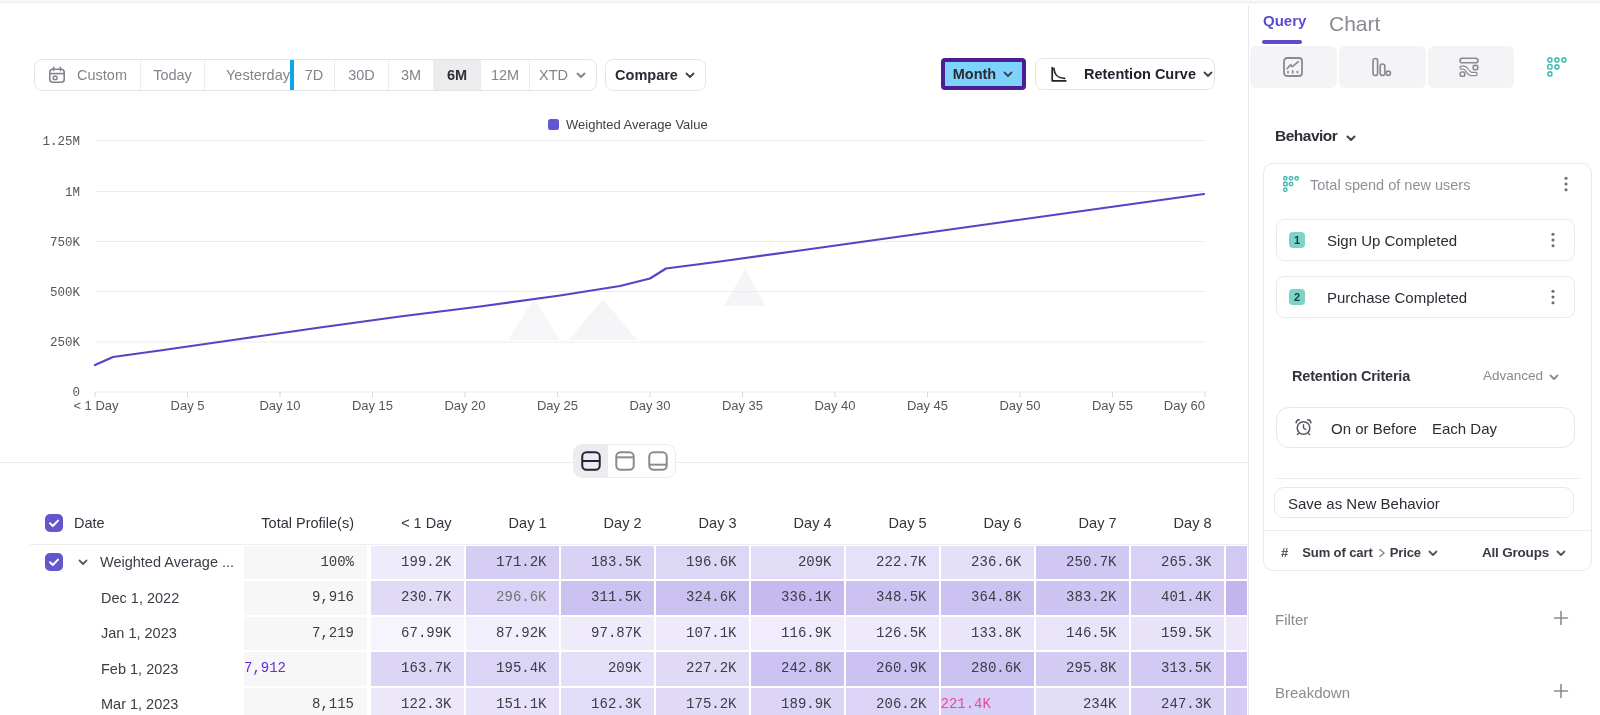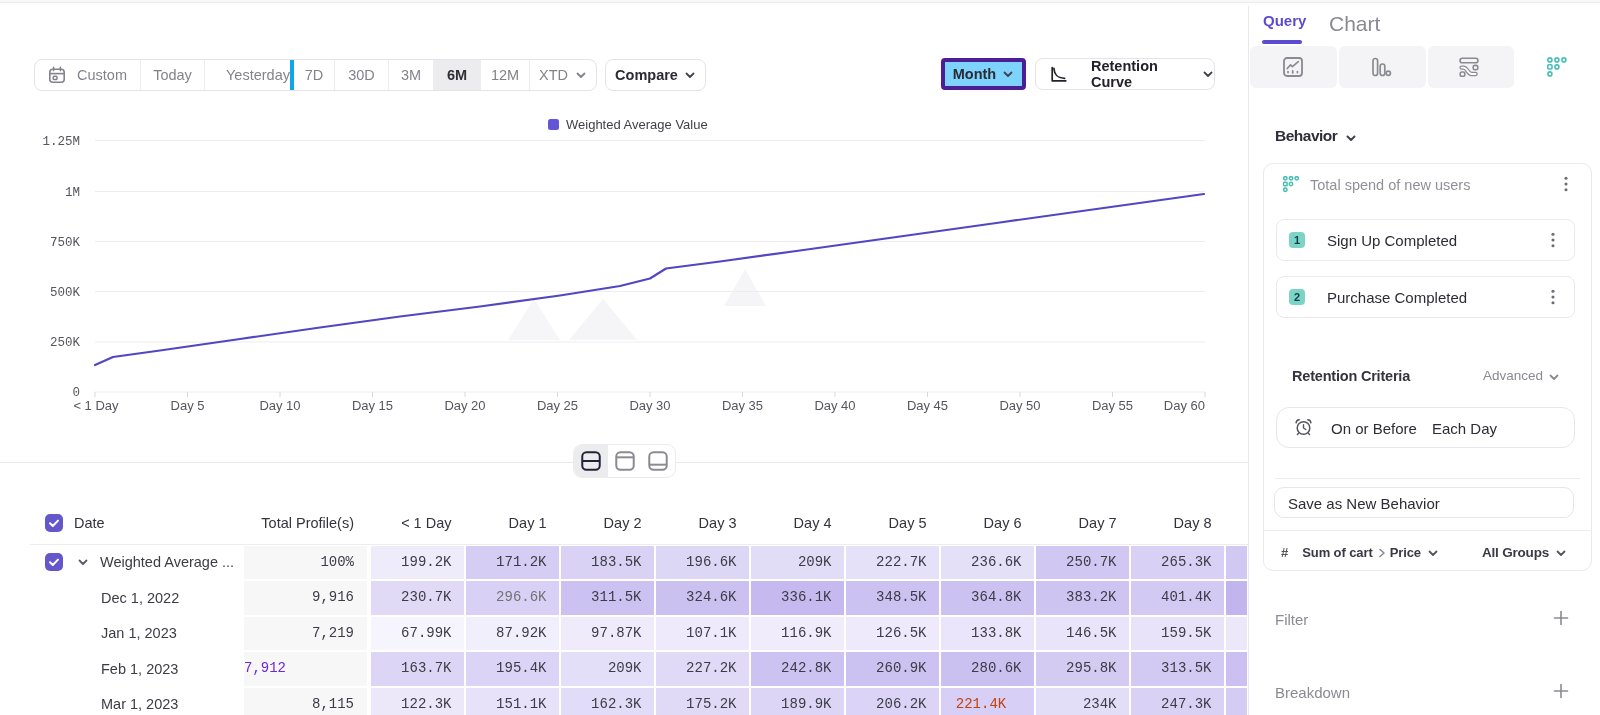--- a/index.html
+++ b/index.html
@@ -60,21 +60,21 @@
 <span style="font-size:14.5px;font-weight:600;color:#2b2b35">Month</span>
       <svg width="12" height="12" viewBox="0 0 12 12" style="margin-left:6px;margin-top:0px;flex:none">
         <path d="M2.5 4.5 L6 8 L9.5 4.5" fill="none" stroke="#42424c" stroke-width="1.8" stroke-linecap="round" stroke-linejoin="round"></path>
       </svg>
     </div>
 <div class="abs flx" style="left:1035px;top:58px;width:180px;height:32px;border:1px solid #e4e4e7;border-radius:8px;background:#fff;padding-left:13px">
 <svg width="19" height="19" viewBox="0 0 19 19" style="flex:none">
         <path d="M3.2 2.6 V15.8 H16.8" fill="none" stroke="#22222c" stroke-width="1.7" stroke-linecap="round" stroke-linejoin="round"></path>
         <path d="M4.9 3.4 C5.3 8.8 7.3 12.9 15.6 13.4" fill="none" stroke="#22222c" stroke-width="1.7" stroke-linecap="round"></path>
       </svg>
-<span style="font-size:14.5px;font-weight:600;color:#22222c;margin-left:23px">Retention Curve</span>
+<span style="font-size:14.5px;font-weight:600;color:#22222c;margin-left:16px">Retention Curve</span>
       <svg width="12" height="12" viewBox="0 0 12 12" style="margin-left:6px;margin-top:0px;flex:none">
         <path d="M2.5 4.5 L6 8 L9.5 4.5" fill="none" stroke="#42424c" stroke-width="1.8" stroke-linecap="round" stroke-linejoin="round"></path>
       </svg>
     </div>
 <div class="abs flx" style="left:548px;top:117px">
 <div style="width:11px;height:11px;background:#6356d6;border-radius:2.5px"></div>
 <span style="font-size:13px;color:#3f3f48;margin-left:7px">Weighted Average Value</span>
 </div>
 <svg class="abs" style="left:0;top:0" width="1248" height="500" viewBox="0 0 1248 500">
       <polygon points="508,340 534,299 560,340" fill="#f6f6f9"></polygon>
@@ -261,21 +261,21 @@
 <div class="abs mono" style="left:465.5px;top:696.75px;width:81px;text-align:right;font-size:14px;color:#3c3c46;line-height:15px">151.1K</div>
 <div class="abs" style="left:560.5px;top:687.5px;width:93px;height:33.5px;background:#e1dcf7"></div>
 <div class="abs mono" style="left:560.5px;top:696.75px;width:81px;text-align:right;font-size:14px;color:#3c3c46;line-height:15px">162.3K</div>
 <div class="abs" style="left:655.5px;top:687.5px;width:93px;height:33.5px;background:#e0daf7"></div>
 <div class="abs mono" style="left:655.5px;top:696.75px;width:81px;text-align:right;font-size:14px;color:#3c3c46;line-height:15px">175.2K</div>
 <div class="abs" style="left:750.5px;top:687.5px;width:93px;height:33.5px;background:#dcd5f6"></div>
 <div class="abs mono" style="left:750.5px;top:696.75px;width:81px;text-align:right;font-size:14px;color:#3c3c46;line-height:15px">189.9K</div>
 <div class="abs" style="left:845.5px;top:687.5px;width:93px;height:33.5px;background:#dbd4f6"></div>
 <div class="abs mono" style="left:845.5px;top:696.75px;width:81px;text-align:right;font-size:14px;color:#3c3c46;line-height:15px">206.2K</div>
 <div class="abs" style="left:940.5px;top:687.5px;width:93px;height:33.5px;background:#d7cff5"></div>
-<div class="abs mono" style="left:940.5px;top:696.75px;width:81px;text-align:center;font-size:14px;color:#c2410c;line-height:15px">221.4K</div>
+<div class="abs mono" style="left:940.5px;top:696.75px;width:81px;text-align:left;font-size:14px;color:#ec4899;line-height:15px">221.4K</div>
 <div class="abs" style="left:1035.5px;top:687.5px;width:93px;height:33.5px;background:#e3def8"></div>
 <div class="abs mono" style="left:1035.5px;top:696.75px;width:81px;text-align:right;font-size:14px;color:#3c3c46;line-height:15px">234K</div>
 <div class="abs" style="left:1130.5px;top:687.5px;width:93px;height:33.5px;background:#d9d2f5"></div>
 <div class="abs mono" style="left:1130.5px;top:696.75px;width:81px;text-align:right;font-size:14px;color:#3c3c46;line-height:15px">247.3K</div>
 <div class="abs" style="left:1225.5px;top:687.5px;width:21.5px;height:33.5px;background:#d5ccf4"></div>
 <div class="abs" style="left:1248px;top:0;width:352px;height:715px;background:#fff;border-left:1px solid #e8e8ea"></div>
 <div class="abs" style="left:1263px;top:12px;font-size:15px;font-weight:600;color:#5b4bd2">Query</div>
 <div class="abs" style="left:1329px;top:12px;font-size:21px;color:#8a8a93">Chart</div>
 <div class="abs" style="left:1262px;top:40px;width:40px;height:3.5px;background:#5b4bd2;border-radius:2px"></div>
 <div class="abs" style="left:1250px;top:45.5px;width:86.5px;height:42.5px;background:#f4f4f6;border-radius:6px"></div>

